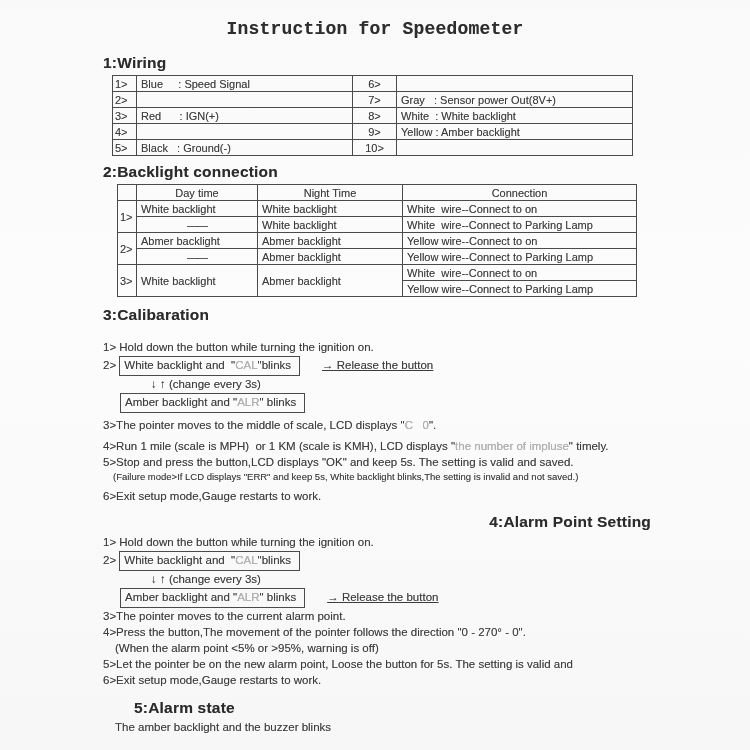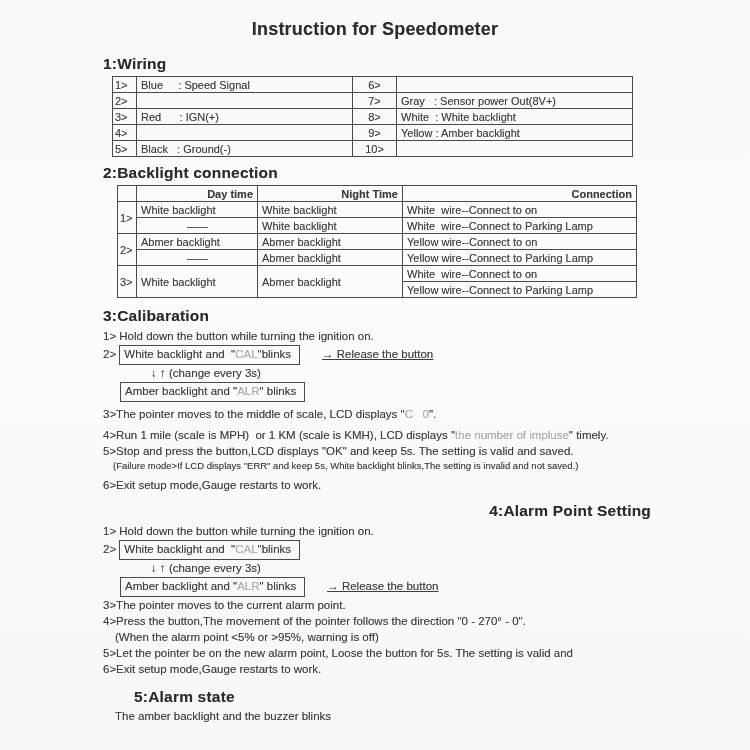--- a/index.html
+++ b/index.html
@@ -10,36 +10,37 @@
     font-family: "Liberation Sans", "DejaVu Sans", sans-serif;
     color: #3c3c3c;
     overflow: hidden;
     text-shadow: 0 0 0.5px rgba(80,80,80,.5);
   }
   .title {
     margin: 0; padding-top: 19px;
     text-align: center;
     font-size: 18px; font-weight: bold; color: #2d2d2d;
     letter-spacing: .2px;
+    font-family: Liberation Mono, monospace;
   }
   .content { margin-left: 103px; width: 548px; }
   .section-heading {
     margin: 0;
     font-size: 15.5px; font-weight: bold; color: #2b2b2b;
     letter-spacing: .2px;
   }
   .h-wiring   { margin-top: 15px; }
   .h-backlight{ margin-top: 7px; }
-  .h-calib    { margin-top: 9px; margin-bottom: 4px; }
+  .h-calib    { margin-top: 9px; margin-bottom: 16px; }
   .h-alarmset { margin-top: 9px; margin-bottom: 4px; text-align: right; }
   .h-alarmst  { margin-top: 11px; margin-bottom: 3px; margin-left: 31px; }
 
   table { border-collapse: collapse; font-size: 11px; color: #3c3c3c; table-layout: fixed; }
   td, th { border: 1px solid #4a4a4a; padding: 1px 4px; height: 16px; white-space: pre; overflow: hidden; }
-  th { text-align: right; font-weight: bold; }
+  th { text-align: center; font-weight: normal; }
   td.num { padding: 1px 2px; }
   td.num-c { text-align: center; padding: 1px 0; }
   td.dash { text-align: center; letter-spacing: -1px; }
 
   .wiring-table { margin: 3px 0 0 9px; width: 521px; }
   .backlight-table { margin: 3px 0 0 14px; width: 520px; }
 
   .step { font-size: 11.5px; line-height: 15px; white-space: pre-wrap; margin: 1px 0; }
   .box {
     display: inline-block;

